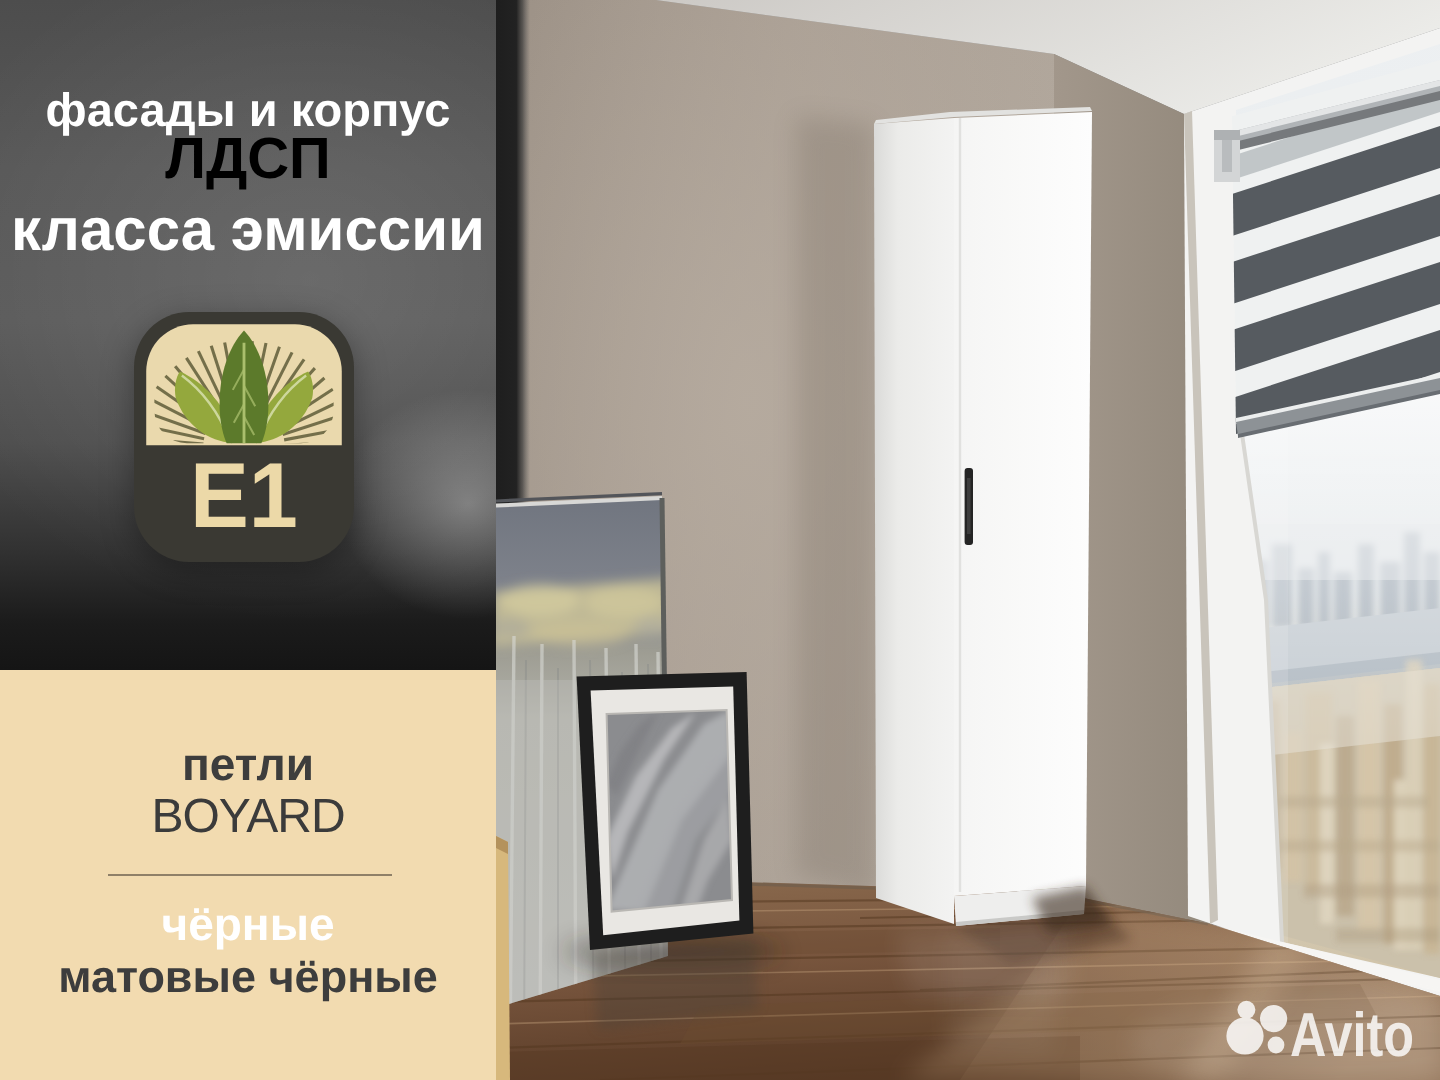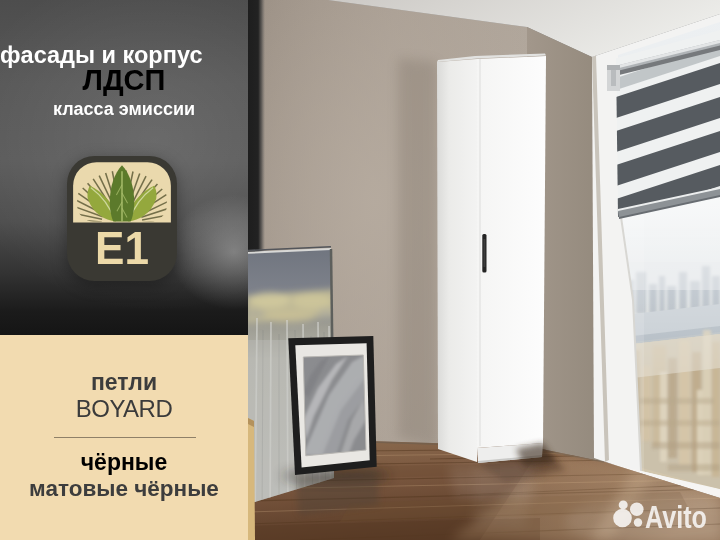--- a/index.html
+++ b/index.html
@@ -300,25 +300,25 @@
       <text x="645" y="528" font-family="Liberation Sans, sans-serif" font-size="31" font-weight="bold" textLength="62" lengthAdjust="spacingAndGlyphs">Avito</text>
     </g>
   </svg>
 
   <div class="abs" style="left:0;top:0;width:248px;height:335px;background:
     radial-gradient(92px 82px at 234px 252px, rgba(255,255,255,0.33), rgba(255,255,255,0) 70%),
     radial-gradient(270px 230px at 155px 140px, rgba(255,255,255,0.10), rgba(255,255,255,0) 75%),
     linear-gradient(180deg,#4d4d4d 0%, #575757 25%, #5a5a5a 48%, #4e4e4e 66%, #323232 82%, #1b1b1b 93%, #151515 100%);
     background-color:#4a4a4a;"></div>
 
-  <div class="abs" style="left:0;top:42px;width:248px;text-align:left;font-size:23.5px;font-weight:bold;color:#fff;">фасады и корпус</div>
+  <div class="abs" style="left:0;top:42px;width:248px;text-align:center;font-size:23.5px;font-weight:bold;color:#fff;">фасады и корпус</div>
 
   <div class="abs" style="left:0;top:64px;width:248px;text-align:center;font-size:29px;font-weight:bold;color:#000000;">ЛДСП</div>
 
-  <div class="abs" style="left:0;top:99px;width:248px;text-align:center;font-size:18px;font-weight:bold;color:#fff;">класса эмиссии</div>
+  <div class="abs" style="left:0;top:99px;width:248px;text-align:center;font-size:30px;font-weight:bold;color:#fff;">класса эмиссии</div>
 
   <svg class="abs" style="left:67px;top:156px;filter:drop-shadow(0 4px 8px rgba(0,0,0,0.35))" width="110" height="125" viewBox="0 0 108 122" preserveAspectRatio="none">
     <defs>
       <clipPath id="rayclip">
           <rect x="10" y="10" width="88" height="54" rx="16"></rect>
         </clipPath>
     </defs>
     <rect x="0" y="0" width="108" height="122" rx="27" fill="#3a3933"></rect>
     <path d="M6,29 a23,23 0 0 1 23,-23 h50 a23,23 0 0 1 23,23 v36 h-96 Z" fill="#ead9ad"></path>
     <g clip-path="url(#rayclip)">
@@ -364,17 +364,17 @@
   </svg>
 
   <div class="abs" style="left:0;top:335px;width:248px;height:205px;background:#f2dbb0;"></div>
 
   <div class="abs" style="left:0;top:369px;width:248px;text-align:center;font-size:23px;font-weight:bold;color:#3d3d3d;">петли</div>
 
   <div class="abs" style="left:0;top:395px;width:248px;text-align:center;font-size:24px;font-weight:normal;color:#3b3b3b;letter-spacing:-0.5px;">BOYARD</div>
 
   <div class="abs" style="left:54px;top:437px;width:142px;height:1px;background:#8f8068;"></div>
 
-  <div class="abs" style="left:0;top:449px;width:248px;text-align:center;font-size:23px;font-weight:bold;color:#000000;">чёрные</div>
+  <div class="abs" style="left:0;top:449px;width:248px;text-align:center;font-size:23px;font-weight:bold;color:#ffffff;">чёрные</div>
 
   <div class="abs" style="left:0;top:476px;width:248px;text-align:center;font-size:22.5px;font-weight:bold;color:#3d3d3d;">матовые чёрные</div>
 
 </div>
 
 </body></html>

